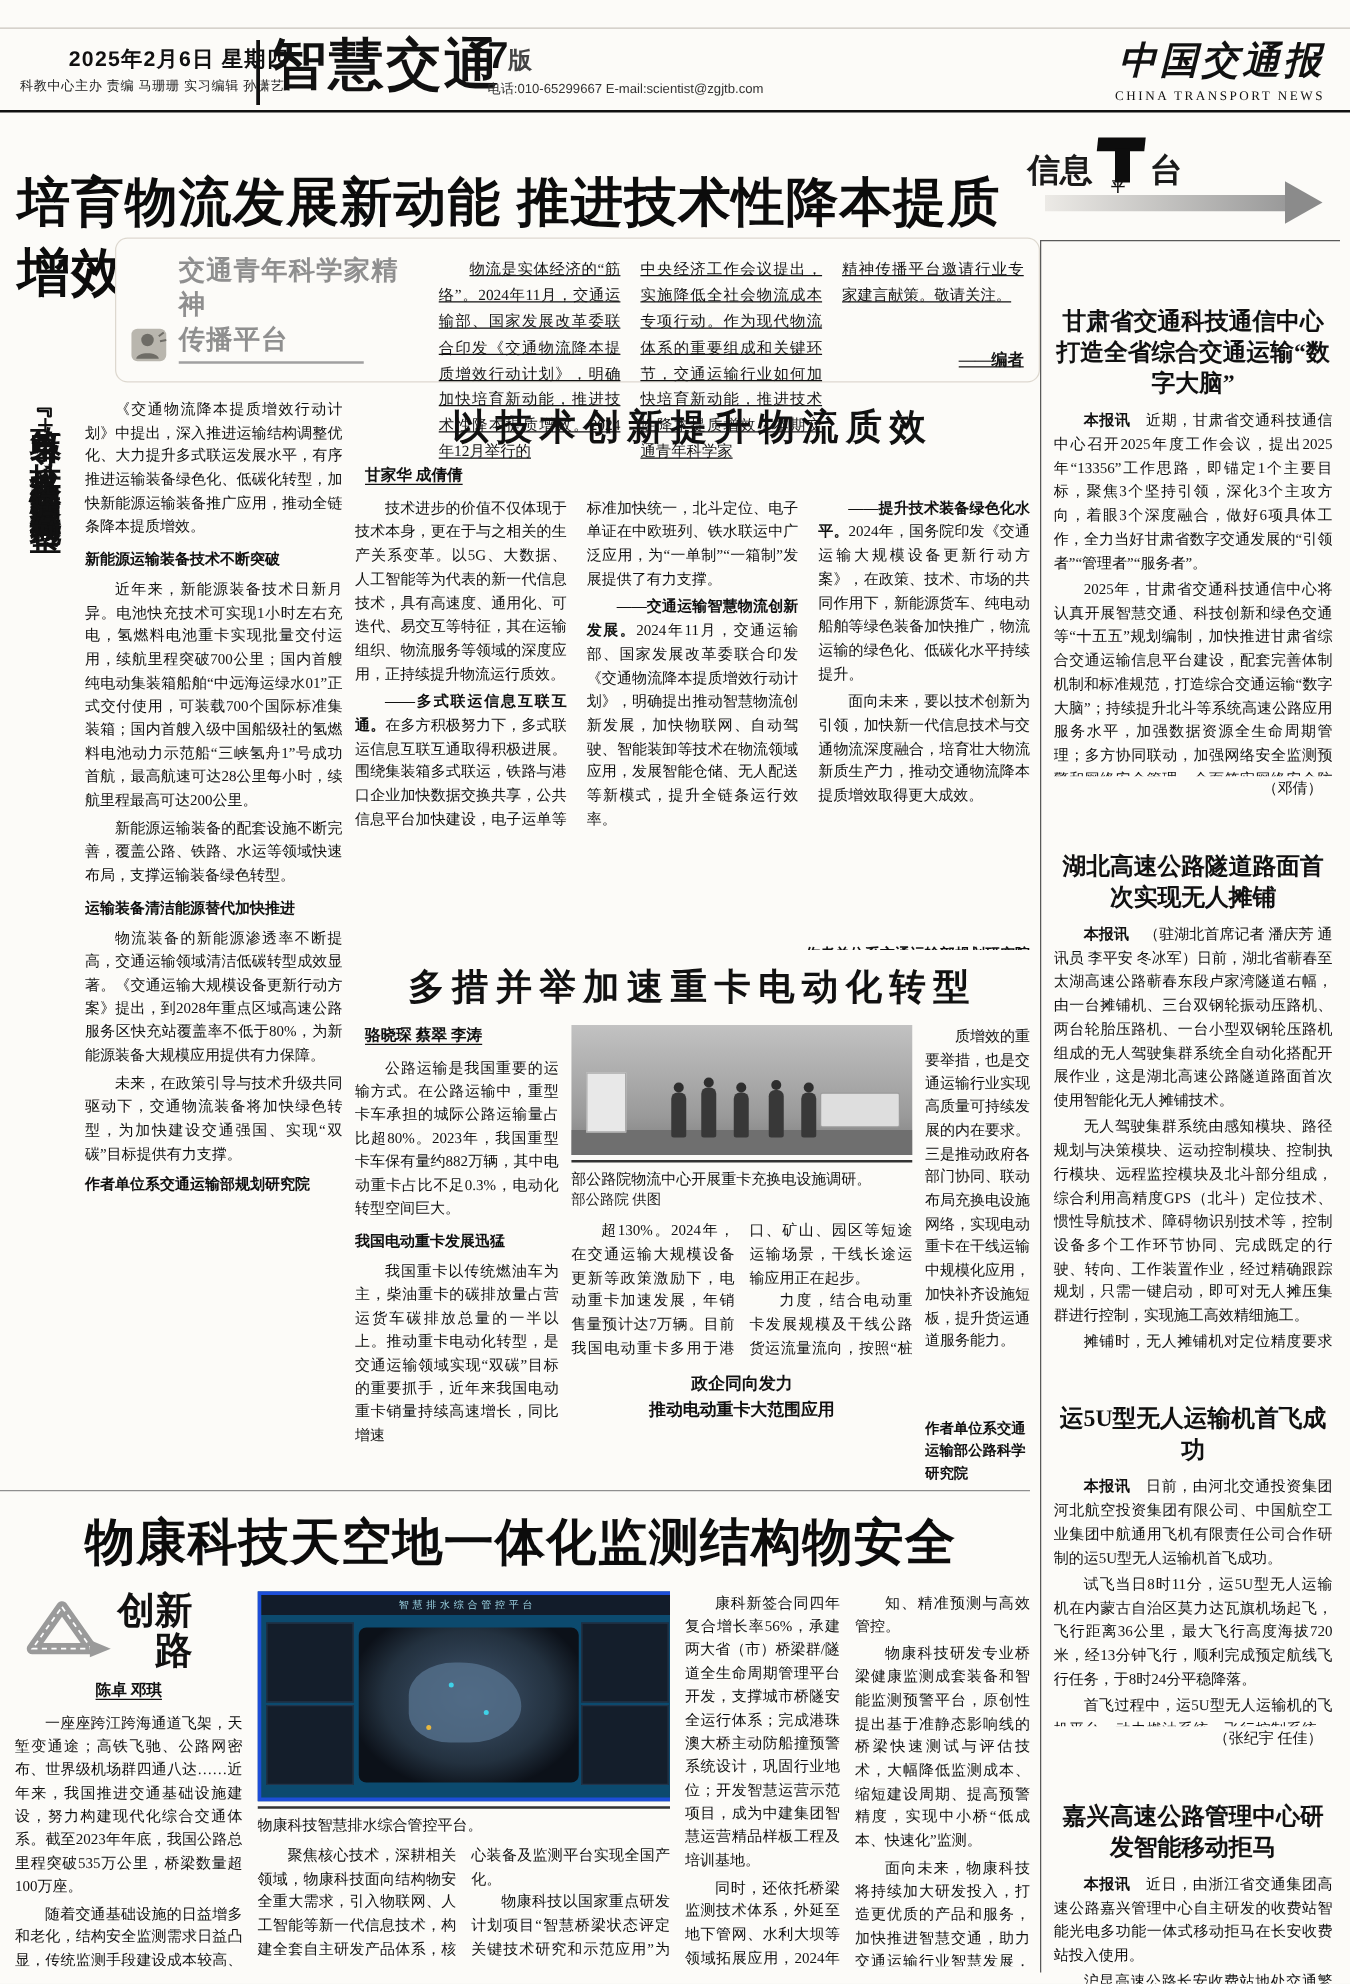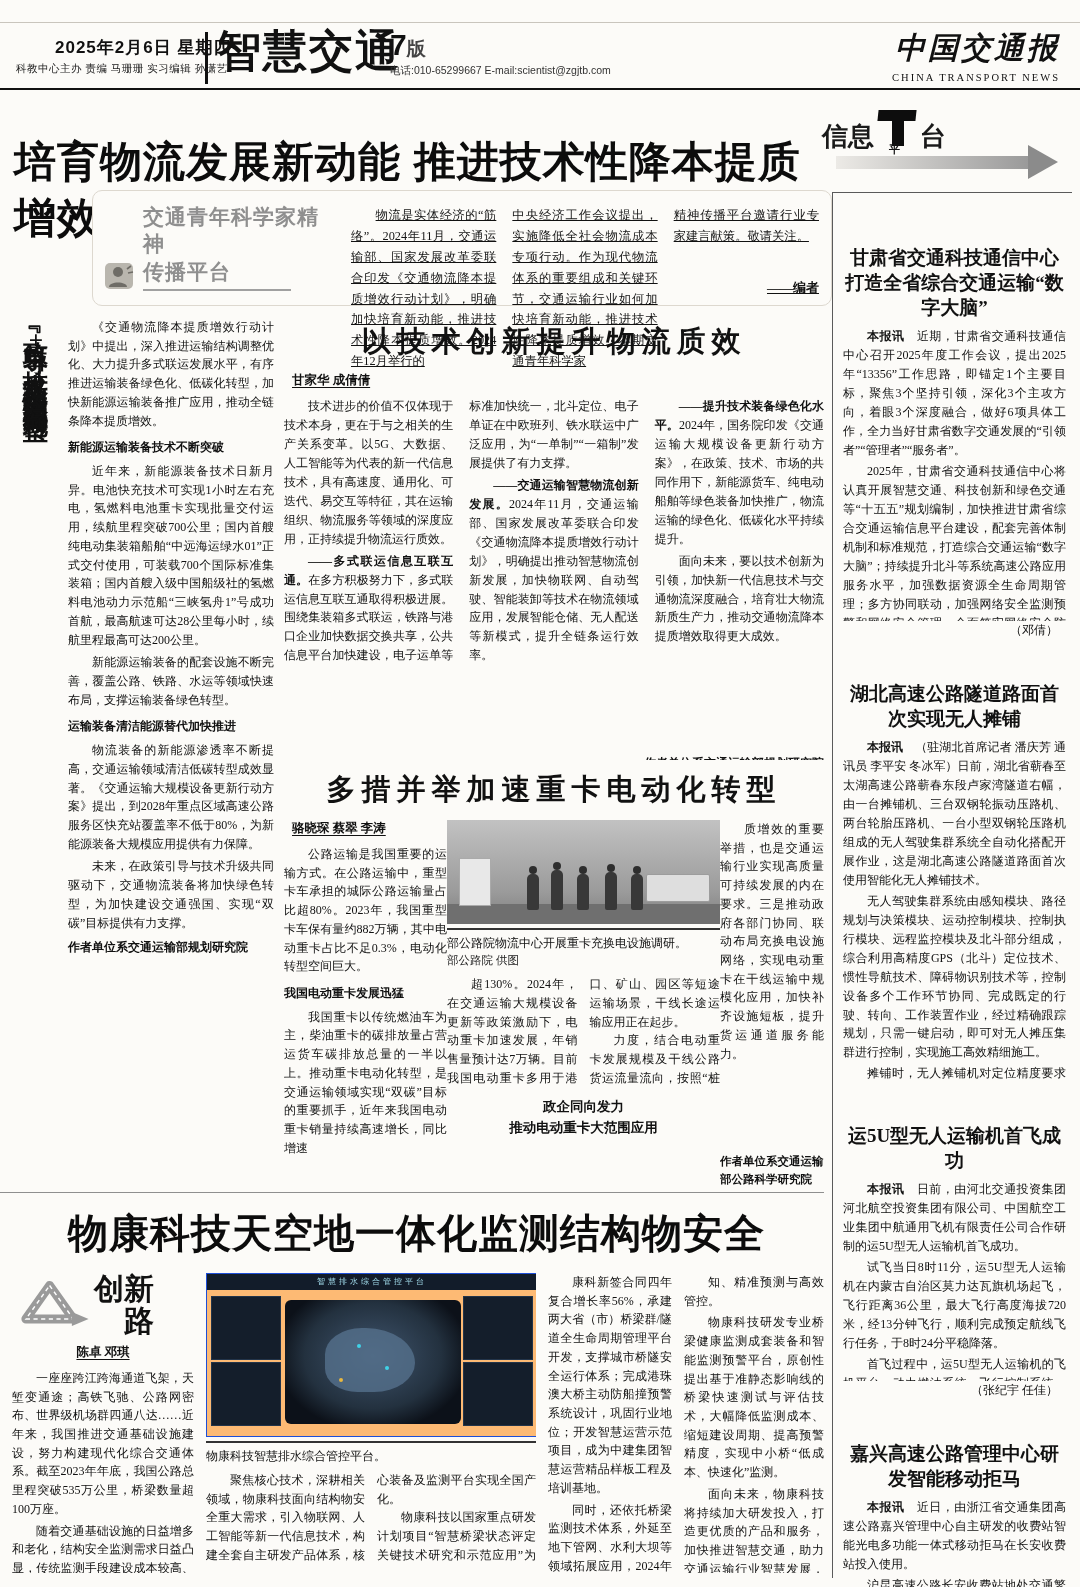--- a/index.html
+++ b/index.html
@@ -63,21 +63,21 @@
   .sub{font-weight:700;text-align:center;text-indent:0 !important;font-size:12.5px;margin:8px 0 5px !important;}
   .au{font-weight:700;text-align:right;text-indent:0 !important;font-size:12px;margin-top:6px !important;}
   
   .mid-a{position:absolute;top:318px;left:284px;width:540px;height:442px;overflow:hidden;}
   .ma-title{text-align:center;font-weight:700;font-size:29px;letter-spacing:6px;margin:4px 0 10px;}
   .ma-authors{font-weight:700;font-size:12.5px;text-decoration:underline;text-underline-offset:3px;margin:0 0 8px 8px;width:max-content;}
   .ma-cols{column-count:3;column-gap:16px;height:352px;font-size:12px;line-height:1.58;text-align:justify;}
   .ma-cols p{margin:0 0 3px;text-indent:2em;}
   .runhead{font-weight:700;}
   .mid-b{position:absolute;top:766px;left:284px;width:540px;height:424px;overflow:hidden;}
-  .mb-grid{display:flex;margin-top:5px;height:372px;}
+  .mb-grid{display:flex;gap:10px;margin-top:5px;height:372px;}
   .mb-l{width:163px;overflow:hidden;}
   .mb-l p,.mb-r p,.mb-m p{margin:0 0 3px;font-size:12px;line-height:1.56;text-align:justify;text-indent:2em;}
   .mb-m{width:273px;overflow:hidden;}
   .mb-r{flex:1;overflow:hidden;display:flex;flex-direction:column;}
   .mb-r .au{margin-top:auto !important;text-align:left;font-size:11.5px;}
   
   .photo{position:relative;width:273px;height:104px;background:linear-gradient(#c2c2c2,#9a9a9a 70%,#7d7d7d);overflow:hidden;}
   .ground{position:absolute;bottom:0;left:0;right:0;height:20px;background:#6f6f6f;}
   .fig{position:absolute;bottom:14px;width:12px;height:36px;background:#383838;border-radius:5px 5px 2px 2px;}
   .fig:before{content:"";position:absolute;top:-8px;left:2px;width:8px;height:8px;border-radius:50%;background:#2e2e2e;}
@@ -97,21 +97,21 @@
   .bc1{width:182px;overflow:hidden;}
   .cnl{display:flex;align-items:center;gap:4px;margin-bottom:6px;}
   .cnl-txt{font:900 30px "Liberation Serif",serif;line-height:1.08;}
   .cnl-txt .l2{display:block;padding-left:30px;}
   .b-authors{font-weight:700;font-size:12.5px;text-decoration:underline;text-underline-offset:3px;text-align:center;margin:4px 0 8px;}
   .bc1 p,.bc3 p,.bc4 p{margin:0 0 3px;font-size:12px;line-height:1.56;text-align:justify;text-indent:2em;}
   .bc2{width:330px;overflow:hidden;}
   .bc3{width:124px;overflow:hidden;}
   .bc4{flex:1;overflow:hidden;}
   
-  .dash{position:relative;width:330px;height:162px;background:#fdba74;overflow:hidden;border:1px solid #1d4ed8;}
+  .dash{position:relative;width:330px;height:162px;background:#0c4a6e;overflow:hidden;border:3px solid #1d4ed8;}
   .dash-top{height:16px;background:#121c2a;color:#9fd8e8;font-size:8px;line-height:16px;text-align:center;letter-spacing:3px;font-family:"Liberation Sans",sans-serif;}
   .dash-map{position:absolute;left:78px;top:26px;width:176px;height:124px;
             background:radial-gradient(ellipse at 50% 45%,#40556e 0%,#23313f 55%,#0c1119 78%);border-radius:6px;}
   .dash-blob{position:absolute;left:40px;top:28px;width:90px;height:64px;background:#55708c;border-radius:45% 60% 50% 40%;opacity:.8;}
   .dp{position:absolute;background:#141e2b;border:1px solid #22344a;}
   .dpl1{left:4px;top:22px;width:68px;height:62px;}
   .dpl2{left:4px;top:88px;width:68px;height:62px;}
   .dpr1{right:4px;top:22px;width:68px;height:62px;}
   .dpr2{right:4px;top:88px;width:68px;height:62px;}
   .dot{position:absolute;width:4px;height:4px;border-radius:50%;background:#3fd2e8;}

